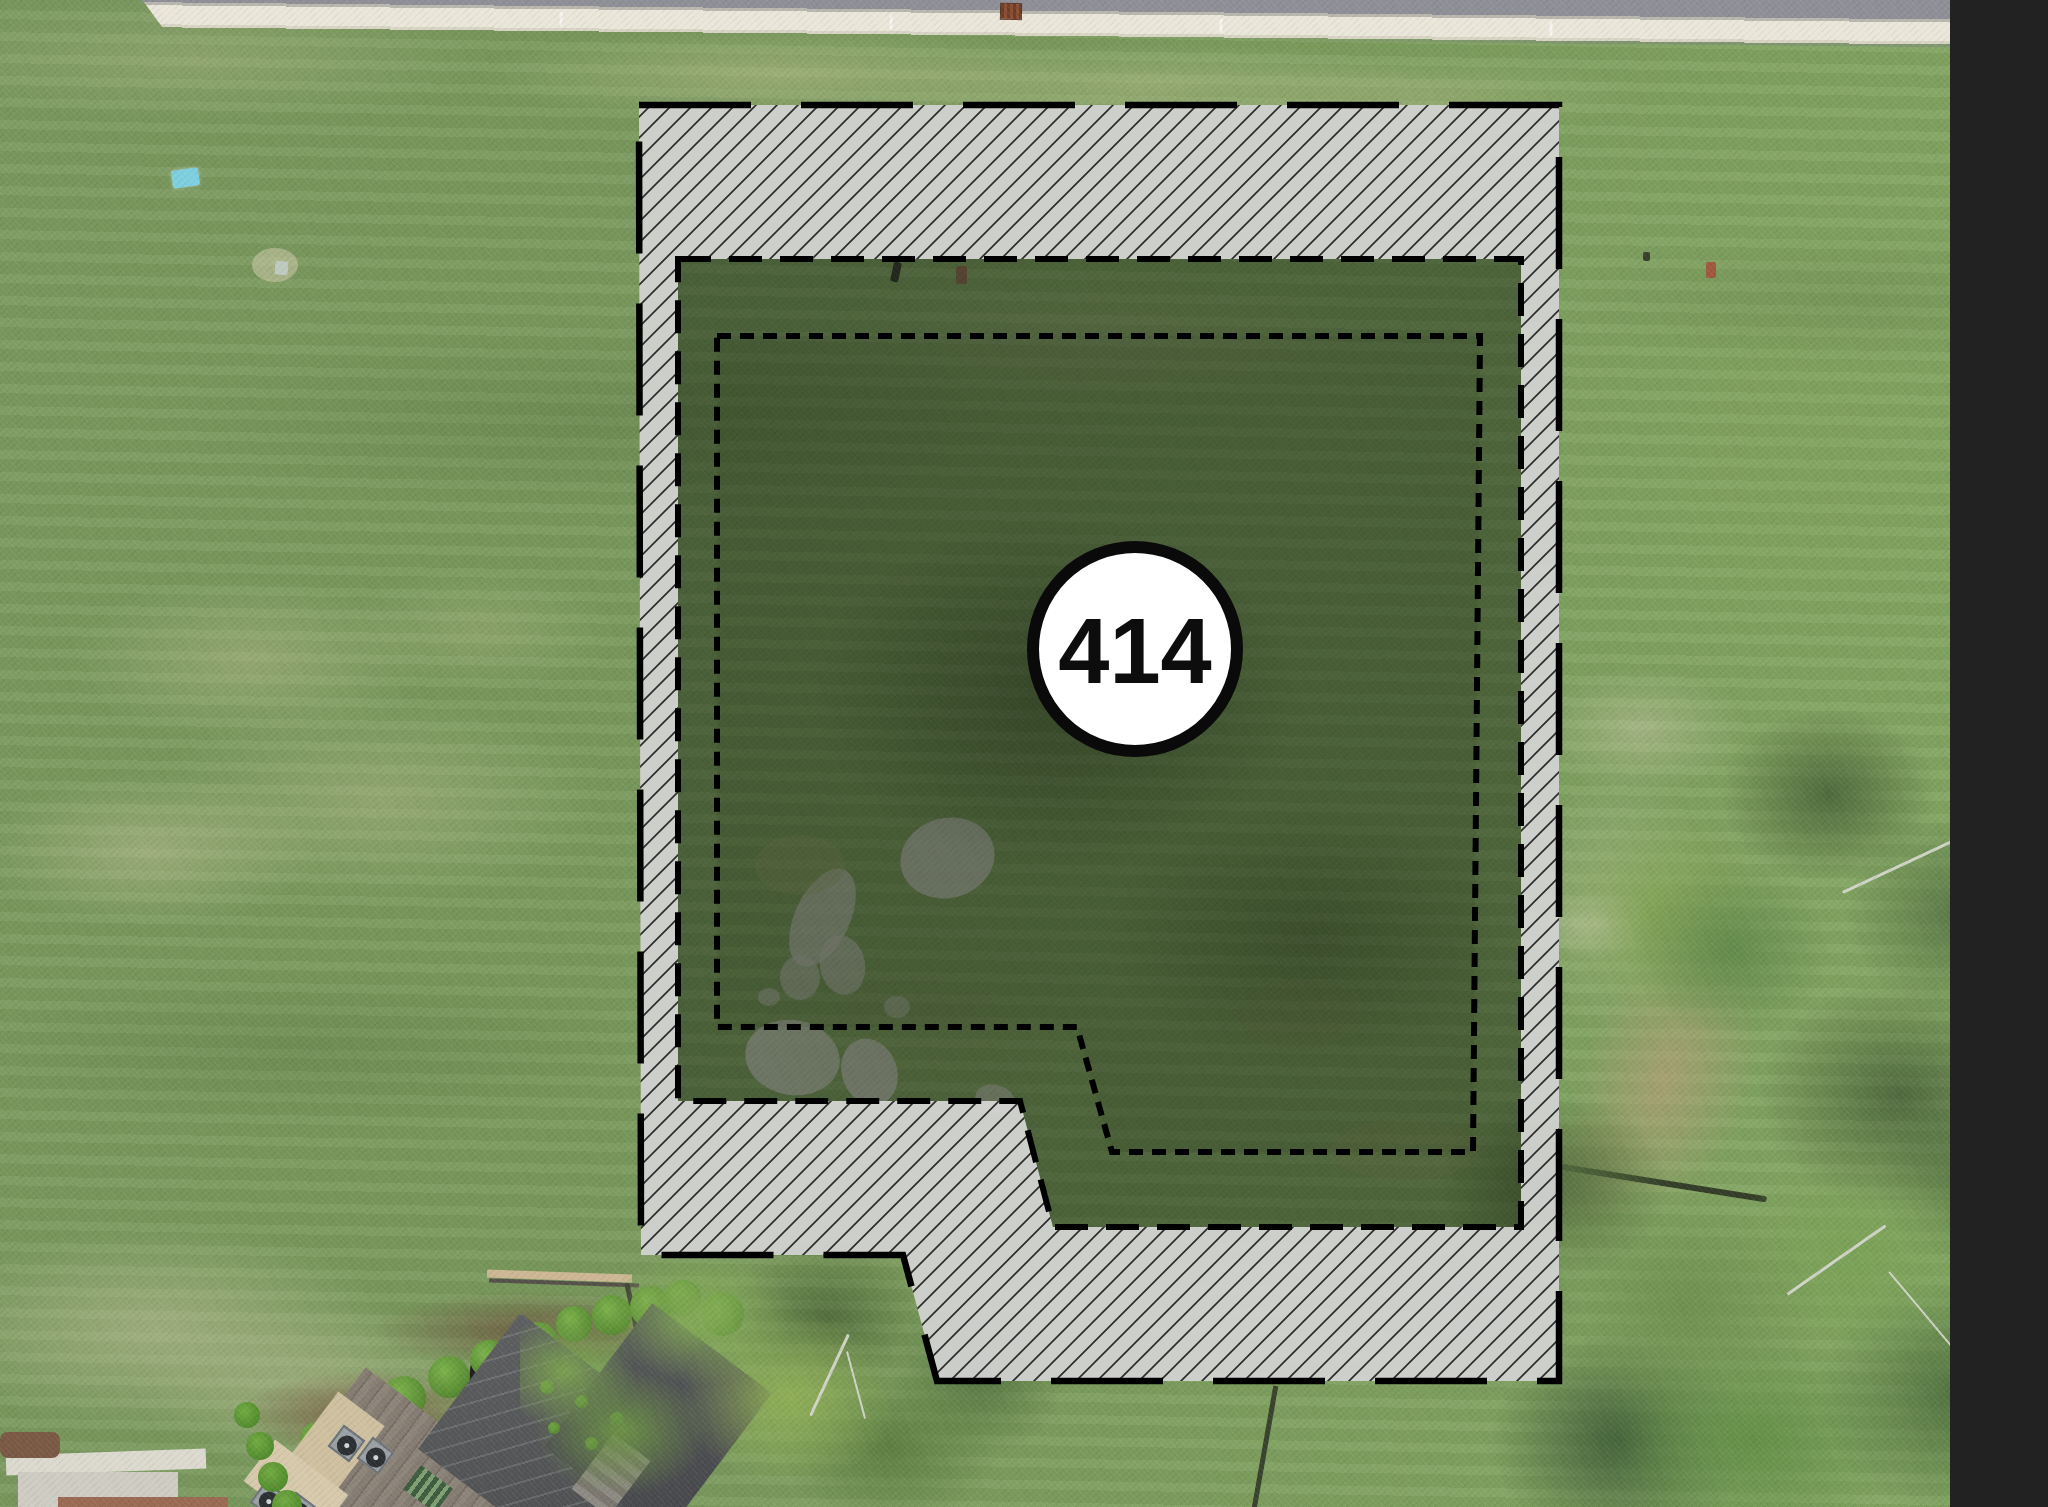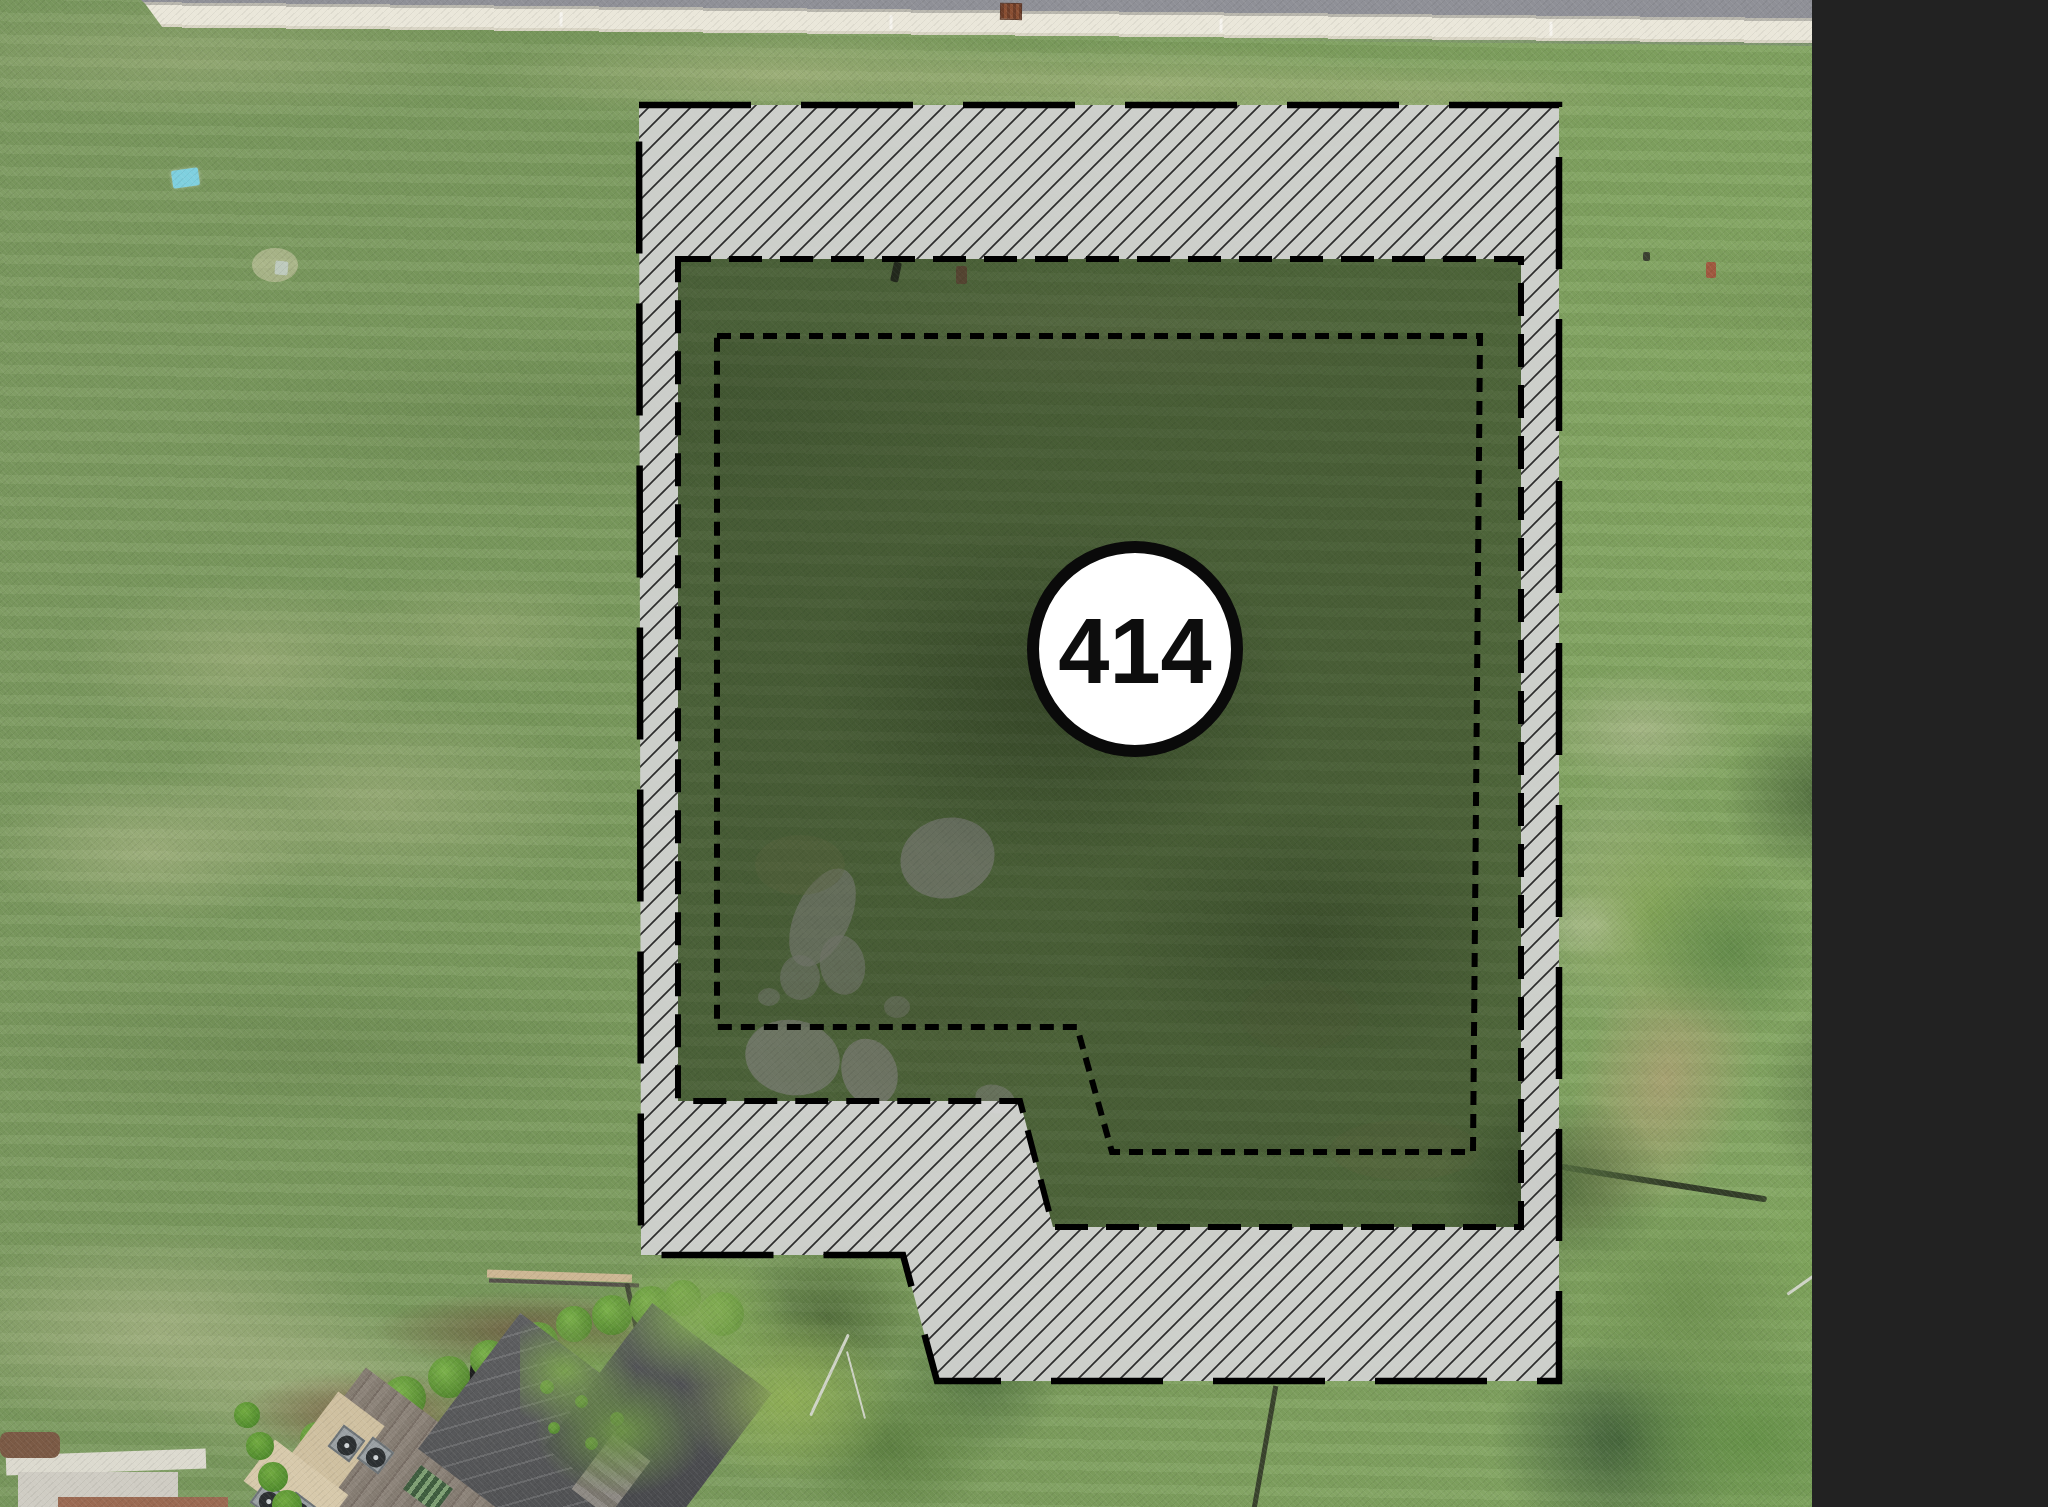--- a/index.html
+++ b/index.html
@@ -1,16 +1,16 @@
 <!DOCTYPE html>
 <html><head>
 <meta charset="utf-8">
 <style>
   html,body{margin:0;padding:0;background:#222;}
-  .scene{position:relative;width:1812px;height:1507px;overflow:hidden;
+  .scene{position:relative;width:1950px;height:1507px;overflow:hidden;
          font-family:"Liberation Sans","DejaVu Sans",sans-serif;}
   .abs{position:absolute;}
   .grass-base{inset:0;
     background:linear-gradient(100deg,#7c9a60 0%,#7a9a5d 35%,#7e9f5e 62%,#84a763 100%);}
   .grass-streaks{inset:0;opacity:.8;background:
     repeating-linear-gradient(181deg, rgba(255,255,255,.045) 0 9px, rgba(20,40,15,.05) 9px 22px);}
   .grass-mottle{inset:0;background:
     radial-gradient(440px 70px at 780px 75px, rgba(193,196,148,.45), transparent 70%),
     radial-gradient(420px 60px at 1150px 85px, rgba(193,196,148,.40), transparent 70%),
     radial-gradient(300px 55px at 1430px 95px, rgba(186,190,142,.35), transparent 70%),

